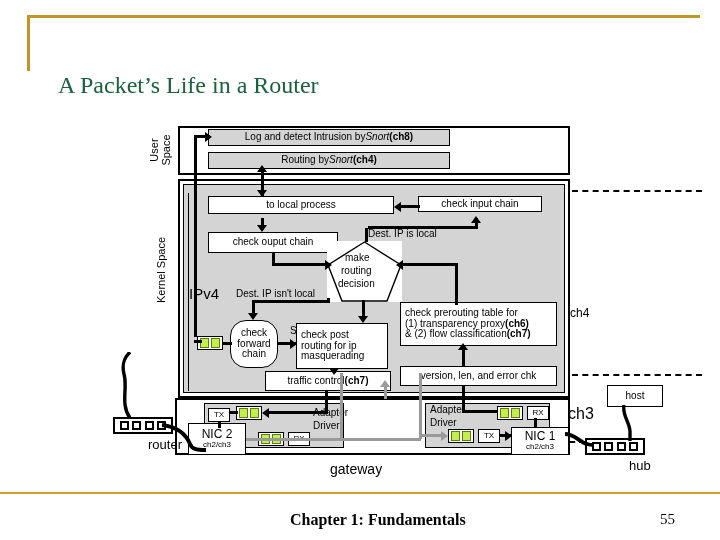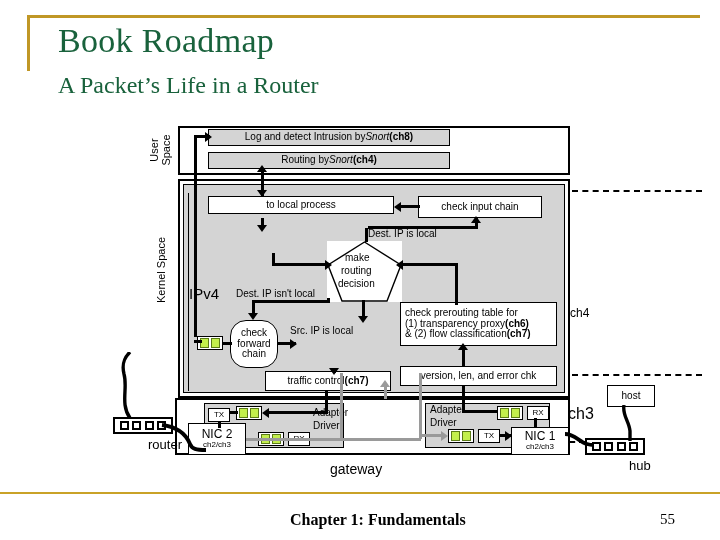--- a/index.html
+++ b/index.html
@@ -72,21 +72,20 @@
   .pent{position:absolute;background:#fff;}
   .cable{position:absolute;}
 </style>
 </head>
 <body>
 
 <div class="slide">
 
   <div class="accent-h"></div>
   <div class="accent-v"></div>
-  <div class="title">Book Roadmap</div>
   <div class="subtitle">A Packet’s Life in a Router</div>
 
   <div class="dbox thick" style="left:178px;top:126px;width:392px;height:49px;"></div>
   <div class="vlabel" style="left:148px;top:175px;width:50px;">
     <span>User</span><br>
     <span>Space</span>
   </div>
 
   <div class="dbox grey" style="left:208px;top:129px;width:242px;height:17px;">
     <span>Log and detect Intrusion by </span>
@@ -102,42 +101,48 @@
   <div class="dbox thick" style="left:178px;top:179px;width:392px;height:219px;"></div>
   <div style="position:absolute;left:183px;top:184px;width:382px;height:209px;background:#d4d4d4;border:1px solid #000;box-sizing:border-box;"></div>
   <div class="vlabel" style="left:155px;top:345px;width:150px;">Kernel Space</div>
 
   <div class="plain" style="left:189px;top:286px;font-size:15px;">IPv4</div>
 
   <div class="vline" style="left:188px;top:193px;width:1px;height:198px;"></div>
 
   <div class="dbox" style="left:208px;top:196px;width:186px;height:18px;">to local process</div>
 
-  <div class="dbox" style="left:418px;top:196px;width:124px;height:22px;">check input chain</div>
-
+  <div class="dbox" style="left:418px;top:196px;width:124px;height:16px;">check input chain</div>
+
+  <div class="dbox" style="left:208px;top:232px;width:130px;height:21px;">check ouput chain</div>
 
   <div class="pent" style="left:327px;top:241px;width:75px;height:61px;">
     <svg width="75" height="61" viewBox="0 0 75 61">
       <polygon points="37.5,1 74,24 60,60 15,60 1,24" fill="#ffffff" stroke="#000000" stroke-width="1.4"></polygon>
     </svg>
   </div>
   <div class="plain" style="left:345px;top:252px;">make</div>
   <div class="plain" style="left:341px;top:265px;">routing</div>
   <div class="plain" style="left:338px;top:278px;">decision</div>
 
   <div class="plain" style="left:368px;top:228px;">Dest. IP is local</div>
   <div class="plain" style="left:236px;top:288px;">Dest. IP isn't local</div>
   <div class="plain" style="left:290px;top:325px;">Src. IP is local</div>
 
   <div class="dbox" style="left:230px;top:320px;width:48px;height:48px;flex-direction:column;border-radius:16px;">
     <span>check</span>
     <span>forward</span>
     <span>chain</span>
   </div>
 
+  <div class="dbox" style="left:296px;top:323px;width:92px;height:46px;flex-direction:column;align-items:flex-start;padding-left:4px;">
+    <span>check post</span>
+    <span>routing for ip</span>
+    <span>masquerading</span>
+  </div>
 
   <div class="dbox" style="left:400px;top:302px;width:157px;height:44px;flex-direction:column;align-items:flex-start;padding-left:4px;">
     <span>check prerouting table for</span>
     <span><span>(1) transparency proxy</span><b>(ch6)</b></span>
     <span><span>&amp; (2) flow classification</span><b>(ch7)</b></span>
   </div>
 
   <div class="dbox" style="left:265px;top:371px;width:126px;height:20px;">
     <span>traffic control </span>
       <b>(ch7)</b>
@@ -284,21 +289,21 @@
   </svg>
 
   <div class="netdev" style="left:585px;top:438px;width:60px;height:17px;">
     <i></i>
     <i></i>
     <i></i>
     <i></i>
   </div>
   <div class="plain" style="left:593px;top:459px;font-size:13px;padding-left:36px;">hub</div>
 
-  <div class="dbox" style="left:607px;top:385px;width:48px;height:22px;font-size:10px;">host</div>
+  <div class="dbox" style="left:607px;top:385px;width:56px;height:22px;font-size:10px;">host</div>
   <svg class="cable" style="left:616px;top:405px;width:30px;height:38px;">
     <path d="M 8,0 C 6,10 13,16 14,26 C 14,30 14,33 14,36" stroke="#000" stroke-width="3.4" fill="none"></path>
   </svg>
 
   <svg class="cable" style="left:565px;top:428px;width:30px;height:24px;">
     <path d="M 0,6 C 10,6 14,14 22,16 C 25,17 27,17 29,17" stroke="#000" stroke-width="3.8" fill="none"></path>
   </svg>
 
   <div class="footer-rule"></div>
   <div class="footer-title">Chapter 1: Fundamentals</div>

